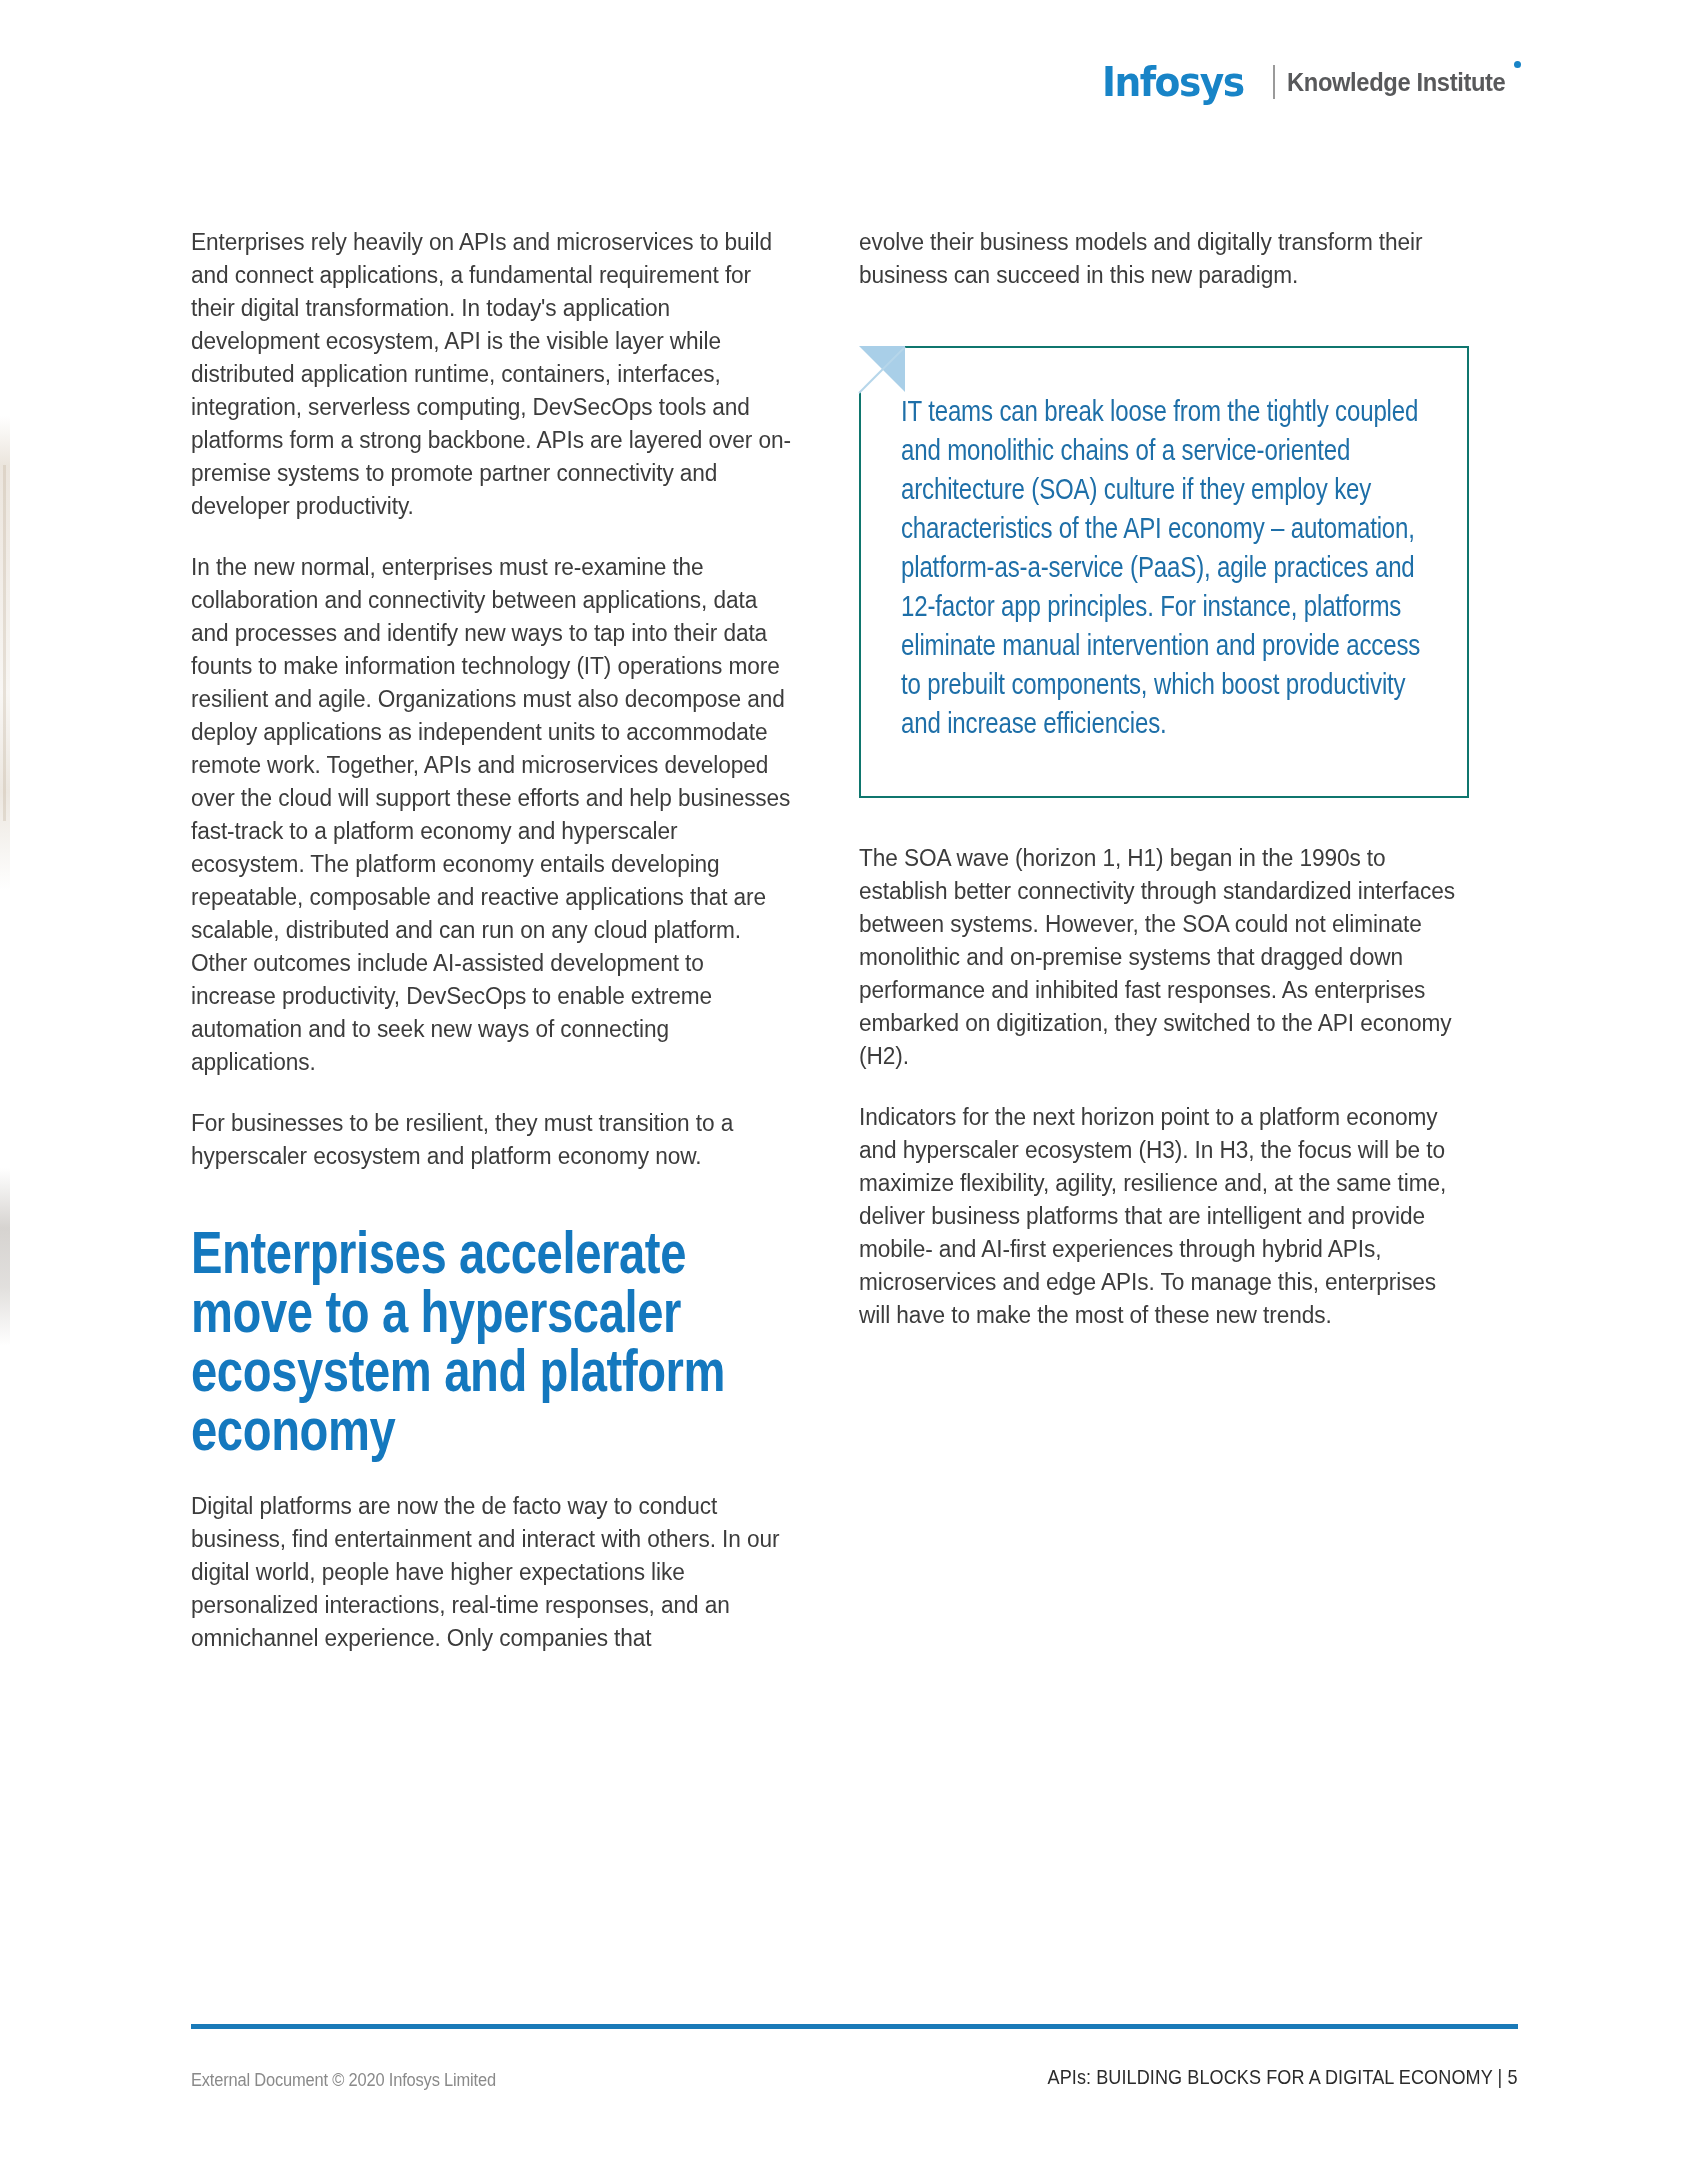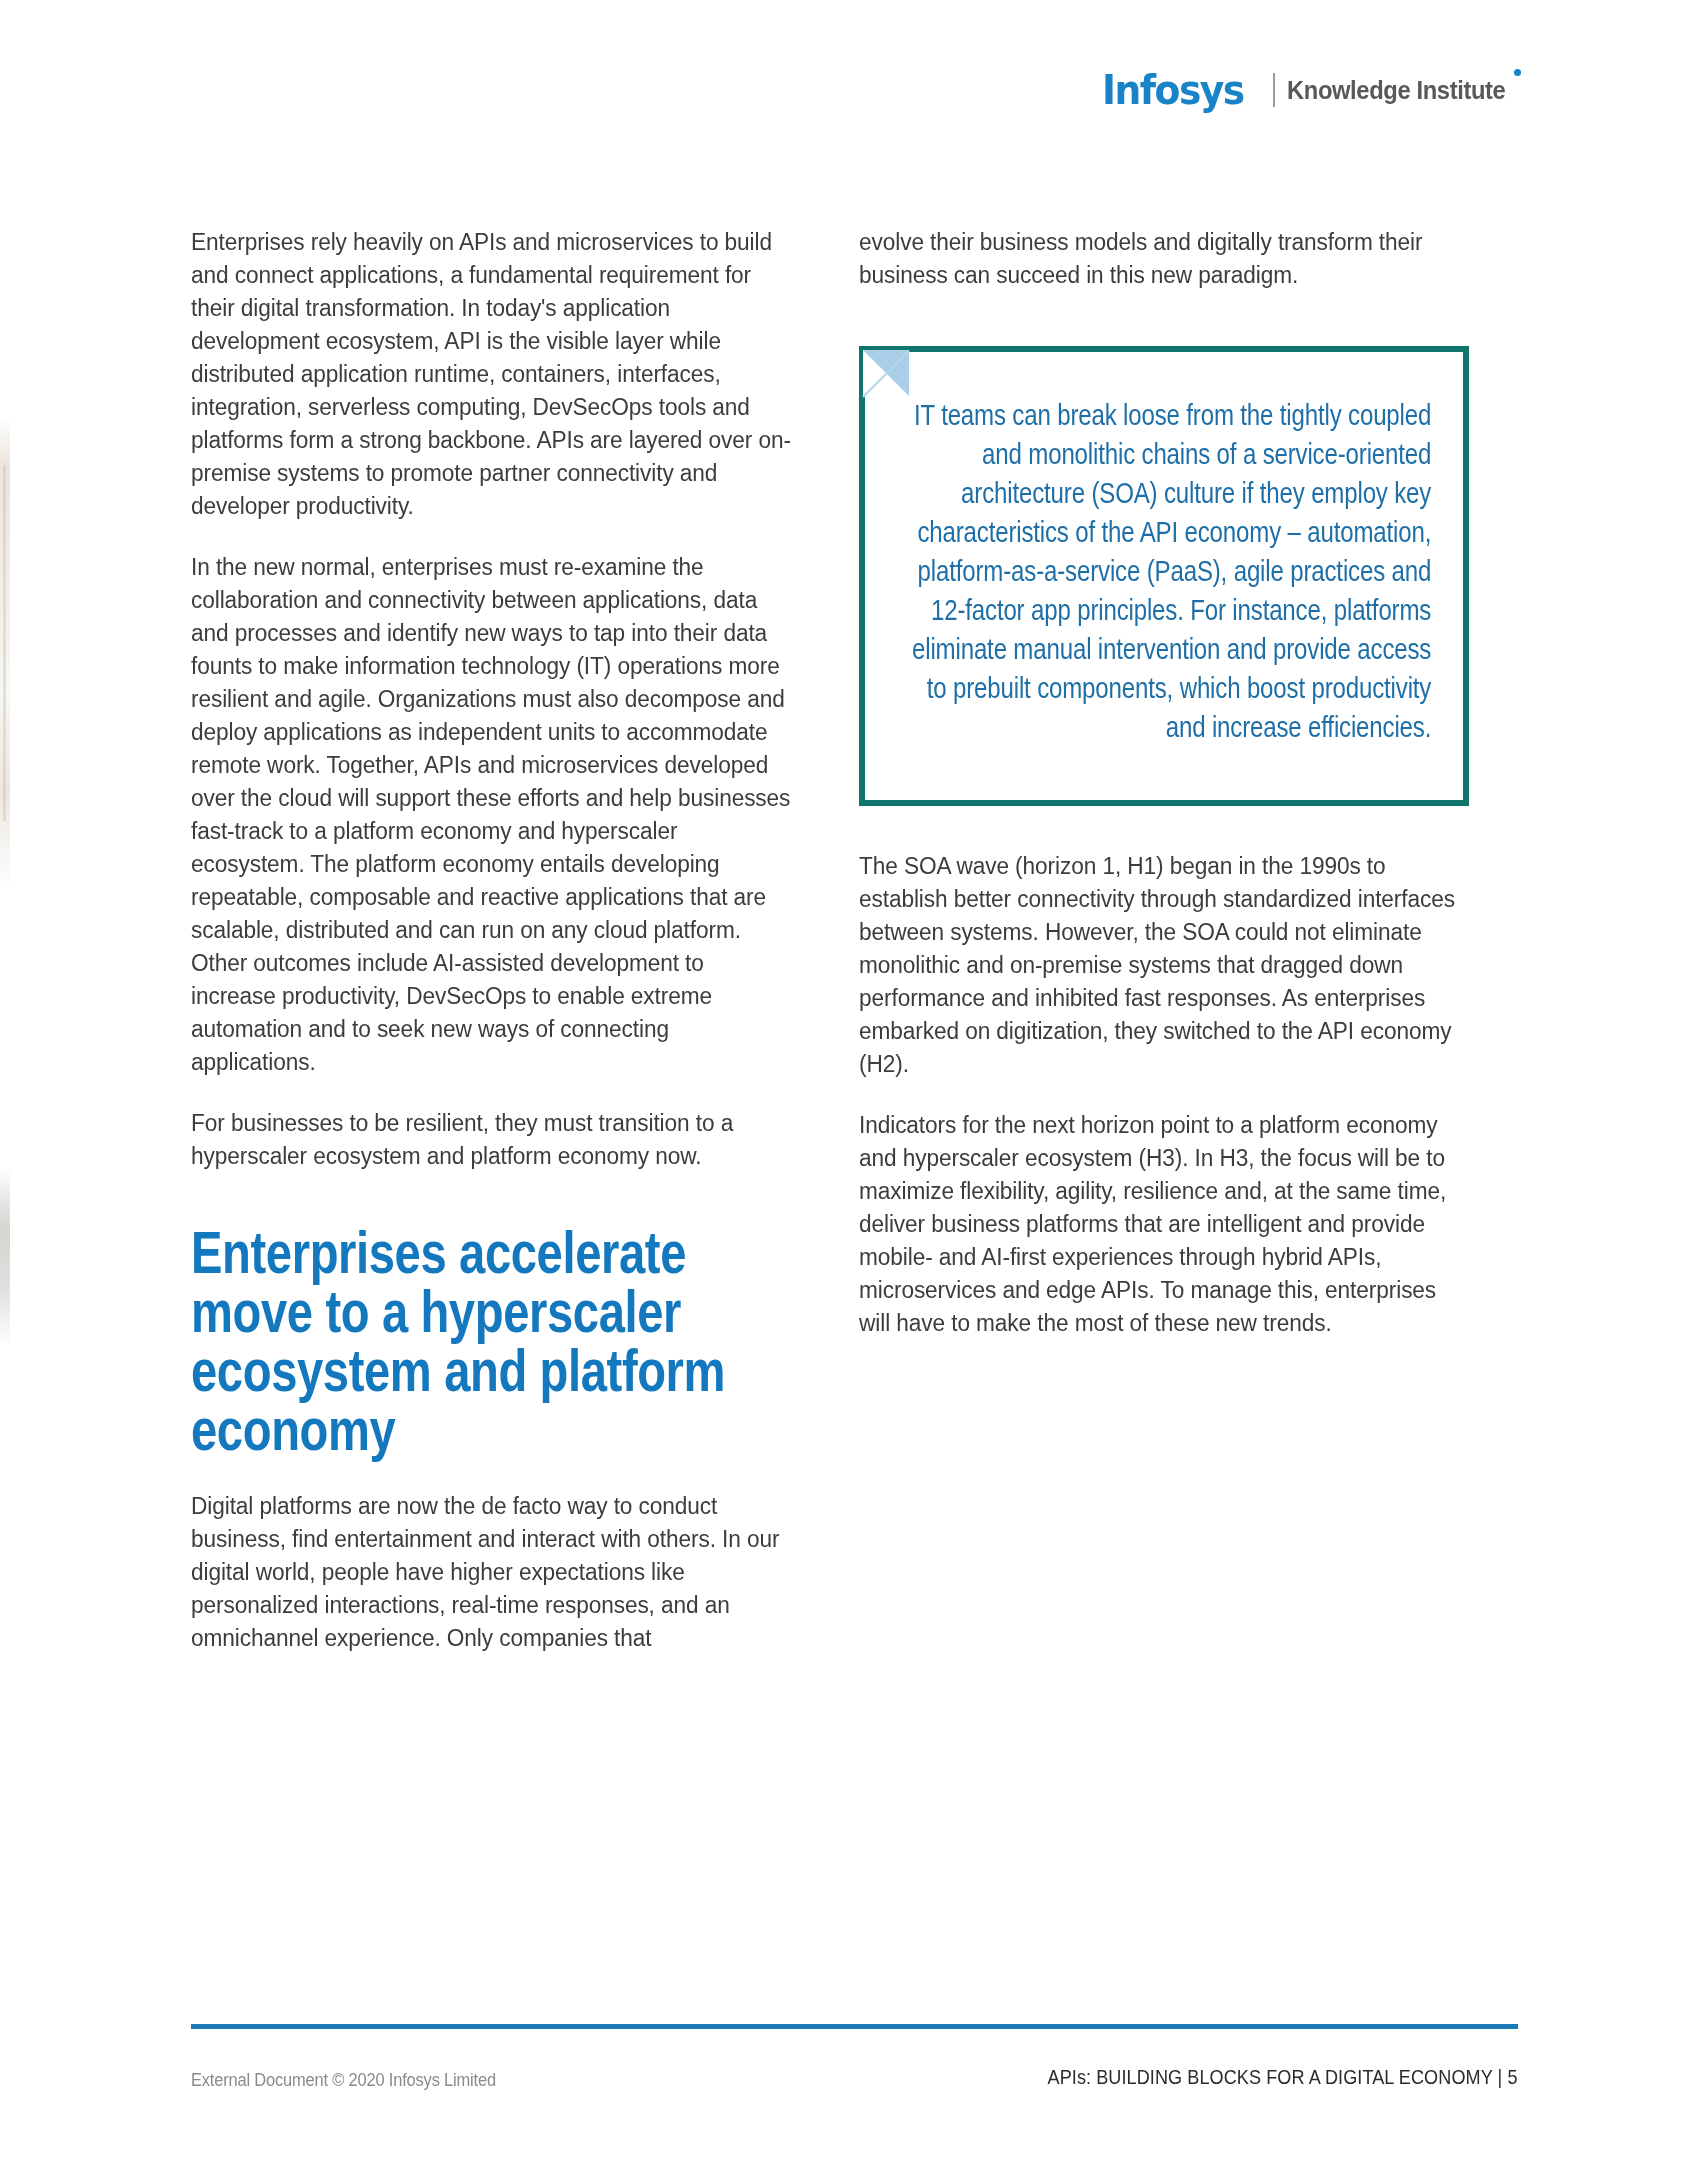--- a/index.html
+++ b/index.html
@@ -47,21 +47,21 @@
     width: 3px;
     height: 356px;
     background: rgba(190,172,150,0.30);
     pointer-events: none;
   }
 
   
   .header {
     position: absolute;
     left: 0;
-    top: 16px;
+    top: 8px;
     width: 1683px;
     height: 139px;
   }
   .logo-lockup {
     position: absolute;
     right: 166px;
     top: 51px;
     display: flex;
     align-items: center;
     height: 46px;
@@ -140,24 +140,23 @@
     width: 762px;
   }
 
   
   .callout {
     position: relative;
     margin: 54px 0 44px 0;
     width: 610px;
     min-height: 348px;
     box-sizing: border-box;
-    border: 6px solid #0f766e;
+    border: 2px solid #0f766e;
     background: #ffffff;
     padding: 44px 40px 53px 40px;
-    text-align: right;
   }
   
   .callout-fold-mask {
     position: absolute;
     left: -2px;
     top: -2px;
     width: 46px;
     height: 4px;
     background: #ffffff;
   }

